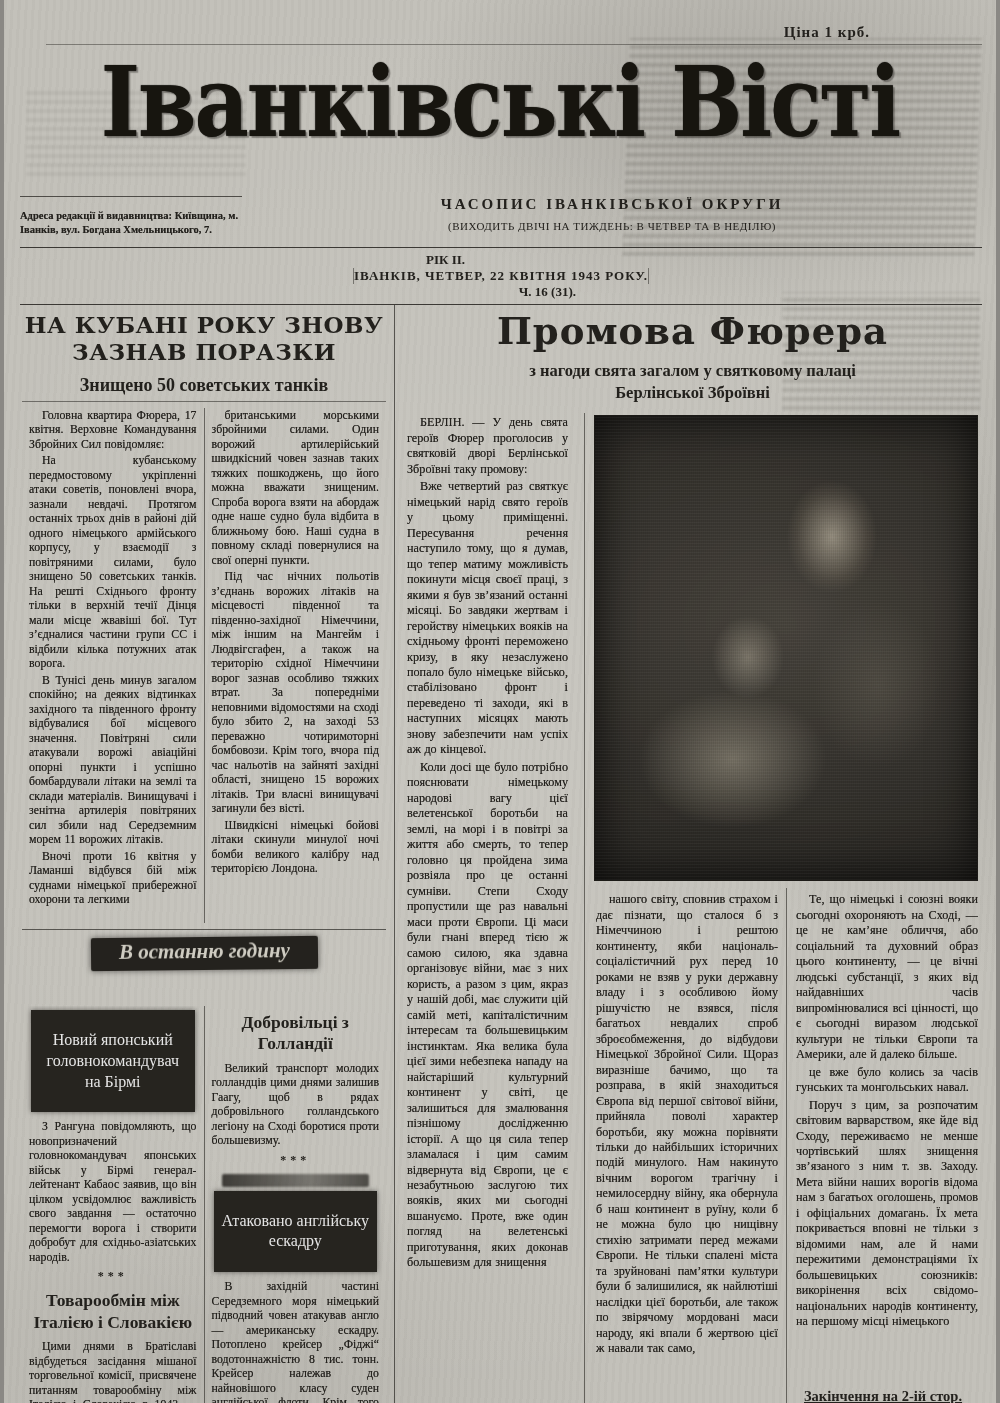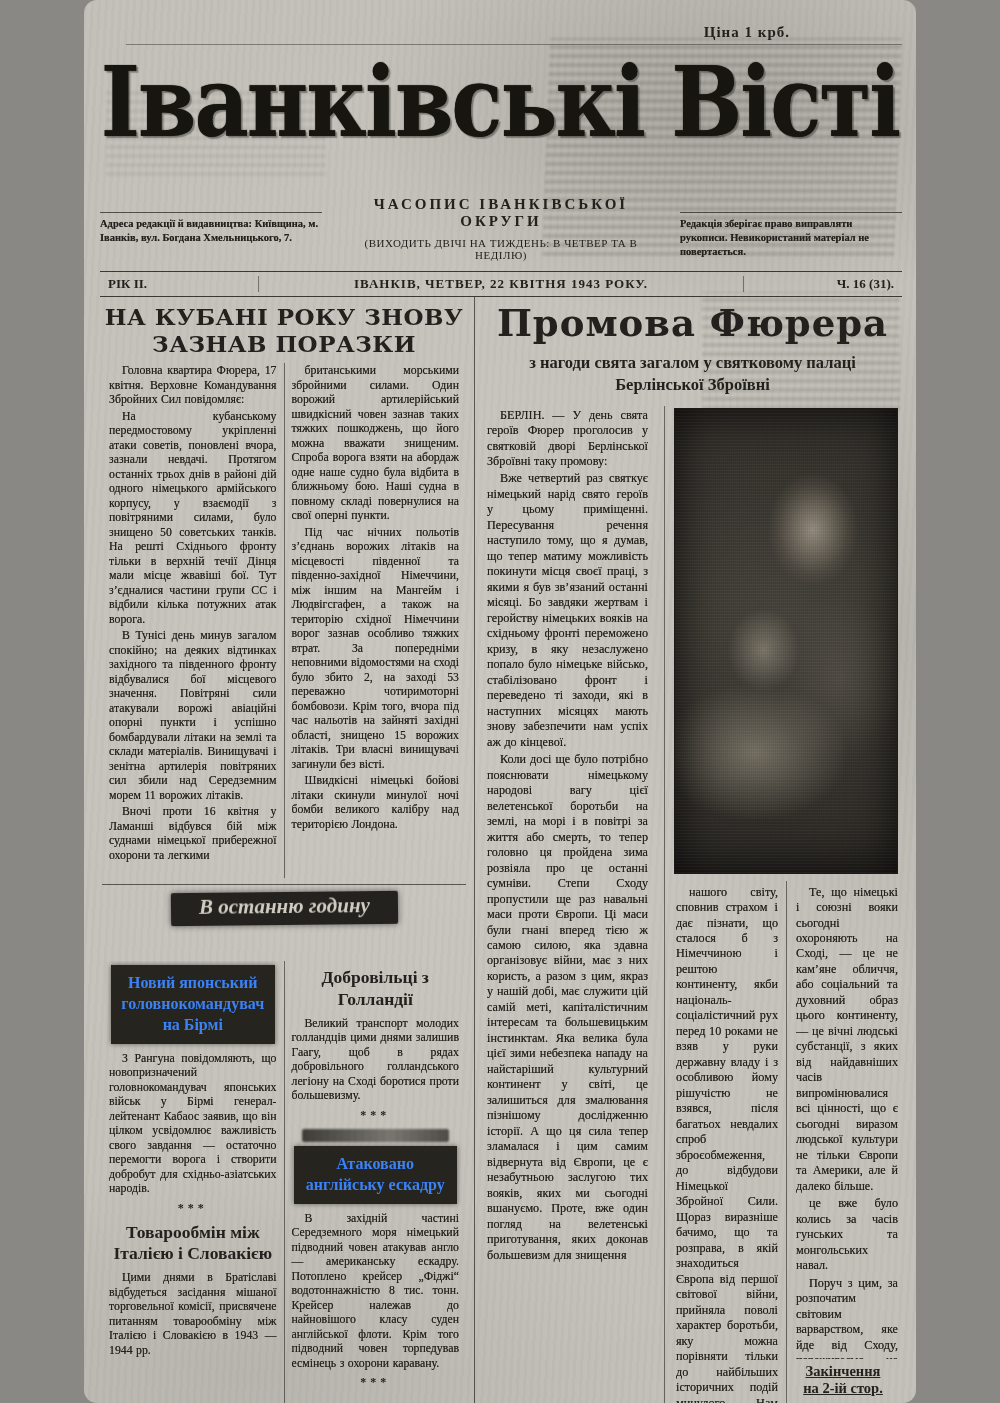--- a/index.html
+++ b/index.html
@@ -1,28 +1,27 @@
 <!DOCTYPE html>
 <html><head>
 <meta charset="utf-8">
 <style>
   * { margin:0; padding:0; box-sizing:border-box; }
   html, body { background:#8a8884; }
   .page{
-    position:relative; width:832px; height:1403px; margin:0 auto; overflow:hidden;
+    position:relative; width:992px; height:1403px; margin:0 auto; overflow:hidden;
     background-color:#c3c1ba;
     background-image:
       radial-gradient(ellipse 500px 300px at 75% 8%, rgba(45,42,38,.16), transparent 70%),
       radial-gradient(ellipse 400px 500px at 96% 45%, rgba(45,42,38,.10), transparent 70%),
       radial-gradient(ellipse 600px 300px at 20% 98%, rgba(45,42,38,.08), transparent 70%),
       radial-gradient(ellipse 800px 900px at 45% 50%, rgba(255,255,250,.10), transparent 80%),
       repeating-linear-gradient(93deg, rgba(60,56,50,.03) 0 3px, transparent 3px 7px);
     font-family:"Liberation Serif", serif;
     color:#23211d;
-    border-radius:13px;
   }
   .ghost{ position:absolute; pointer-events:none; filter:blur(1.1px); }
   .ghost-lines{ background:repeating-linear-gradient(0deg, rgba(48,44,38,.30) 0 4px, transparent 4px 9px); }
   .g1{ top:38px; right:18px; width:352px; height:218px; opacity:.5; transform:skewX(-2deg); }
   .g2{ top:292px; right:16px; width:198px; height:118px; opacity:.42; }
   .g3{ top:90px; left:22px; width:220px; height:86px; opacity:.22; }
   .top-rule{ position:absolute; top:44px; left:42px; right:14px; border-top:1px solid rgba(40,38,34,.45); filter:blur(.3px); }
 
   .price{ position:absolute; top:24px; right:126px; font-weight:bold; font-size:15px; letter-spacing:1px; filter:blur(.3px); }
 
@@ -30,30 +29,30 @@
   .masthead{
     font-family:"DejaVu Serif", serif; font-weight:bold; font-size:84px; line-height:1.02;
     letter-spacing:-2px; color:#17150f; transform:scaleY(1.16); transform-origin:top center;
     text-shadow:0 0 1px rgba(10,10,8,.9), 2px 2px 1px rgba(20,18,14,.35);
     filter:blur(.4px); white-space:nowrap;
   }
 
   .header-info{ display:flex; justify-content:space-between; align-items:flex-start; padding:4px 14px 2px 16px; }
   .address, .editorial{
     width:222px; font-size:10.5px; font-weight:bold; line-height:1.32;
-    border-top:1px solid rgba(40,38,34,.75); padding-top:4px; text-shadow:0 0 .5px rgba(30,28,24,.6);margin-top:16px;
+    border-top:1px solid rgba(40,38,34,.75); padding-top:12px; text-shadow:0 0 .5px rgba(30,28,24,.6);
   }
   .taglines{ flex:1; text-align:center; padding:0 18px; }
   .tagline1{ font-size:15px; font-weight:bold; letter-spacing:3px; }
   .tagline2{ font-size:11px; font-weight:normal; margin-top:7px; letter-spacing:.5px; }
 
   .datebar{
     display:flex; justify-content:space-between; align-items:center; margin:8px 14px 0 16px;
     border-top:1.5px solid rgba(35,33,29,.85); border-bottom:1.5px solid rgba(35,33,29,.85);
-    padding:4px 8px; font-weight:bold; font-size:13px;
+    padding:4px 8px; font-weight:bold; font-size:13px;flex-direction:column;
   }
   .datebar .year{ width:150px; }
   .datebar .dateline{ flex:1; text-align:center; letter-spacing:1px; border-left:1px solid rgba(40,38,34,.5); border-right:1px solid rgba(40,38,34,.5); }
   .datebar .issue{ width:150px; text-align:right; }
 
   .main{ display:flex; margin:0 14px 0 16px; height:1108px; overflow:hidden; }
   .left-half{ width:375px; border-right:1px solid rgba(40,38,34,.7); padding:6px 8px 0 2px; display:flex; flex-direction:column; overflow:hidden; }
   .right-half{ flex:1; padding:4px 2px 0 10px; display:flex; flex-direction:column; overflow:hidden; }
 
   .kuban-head{ text-align:center; font-weight:bold; font-size:23px; line-height:1.18; letter-spacing:.5px; font-family:"DejaVu Serif", serif; filter:blur(.25px); }
@@ -70,22 +69,22 @@
 
   .lasthour{ margin-top:6px; border-top:1px solid rgba(40,38,34,.7); padding-top:7px; flex:1; display:flex; flex-direction:column; overflow:hidden;gap:28px; }
   .lh-banner{
     align-self:center; background:#24221e; color:#cfccc2; font-style:italic; font-weight:bold;
     font-size:21px; padding:2px 28px 6px; border-radius:2px; box-shadow:0 0 6px rgba(20,18,16,.6);
     transform:rotate(-.6deg); filter:blur(.25px);
   }
   .lh-cols{ display:flex; flex:1; margin-top:8px; overflow:hidden; }
 
   .inv-head{
-    background:#26241f; color:#3b82f6; font-weight:bold; text-align:center; font-size:16px;
-    line-height:1.3; padding:8px 6px; margin:4px 2px 7px; box-shadow:0 0 5px rgba(20,18,16,.55); filter:blur(.25px);
+    background:#26241f; color:#e5e5e5; font-weight:normal; text-align:center; font-size:16px;
+    line-height:1.3; padding:20px 6px; margin:4px 2px 7px; box-shadow:0 0 5px rgba(20,18,16,.55); filter:blur(.25px);
   }
   .plain-head{ font-weight:bold; text-align:center; font-size:17.5px; line-height:1.22; margin:6px 0; }
   .sep{ text-align:center; font-weight:bold; letter-spacing:4px; margin:5px 0 3px; font-size:12px; }
   .smudge{
     height:13px; width:88%; margin:6px auto 3px;
     background:linear-gradient(90deg, rgba(28,26,22,.8), rgba(28,26,22,.45) 60%, rgba(28,26,22,.7));
     filter:blur(1.2px); border-radius:2px;
   }
 
   .fuehrer-head{ text-align:center; font-weight:bold; font-size:37px; font-family:"DejaVu Serif", serif; letter-spacing:1px; filter:blur(.3px); }
@@ -131,33 +130,33 @@
   <div class="masthead-wrap">
     <div class="masthead">Іванківські Вісті</div>
   </div>
 
   <div class="header-info">
     <div class="address">Адреса редакції й видавництва: Київщина, м. Іванків, вул. Богдана Хмельницького, 7.</div>
     <div class="taglines">
       <div class="tagline1">ЧАСОПИС ІВАНКІВСЬКОЇ ОКРУГИ</div>
       <div class="tagline2">(ВИХОДИТЬ ДВІЧІ НА ТИЖДЕНЬ: В ЧЕТВЕР ТА В НЕДІЛЮ)</div>
     </div>
-    <div class="editorial">Редакція зберігає право виправляти рукописи. Невикористаний матеріал не повертається.</div>
   </div>
 
   <div class="datebar">
     <div class="year">РІК  II.</div>
     <div class="dateline">ІВАНКІВ, ЧЕТВЕР, 22 КВІТНЯ 1943 РОКУ.</div>
     <div class="issue">Ч. 16 (31).</div>
   </div>
 
   <div class="main">
 
     <div class="left-half">
       <div class="kuban-head">НА КУБАНІ РОКУ ЗНОВУ ЗАЗНАВ ПОРАЗКИ</div>
+      <div class="kuban-sub">Знищено 50 советських танків</div>
       <div class="kuban-cols">
         <div class="ncol body">
             <p>Головна квартира Фюрера, 17 квітня. Верховне Командування Збройних Сил повідомляє:</p>
             <p>На кубанському передмостовому укріпленні атаки советів, поновлені вчора, зазнали невдачі. Протягом останніх трьох днів в районі дій одного німецького армійського корпусу, у взаємодії з повітряними силами, було знищено 50 советських танків. На решті Східнього фронту тільки в верхній течії Дінця мали місце жвавіші бої. Тут з’єдналися частини групи СС і відбили кілька потужних атак ворога.</p>
             <p>В Тунісі день минув загалом спокійно; на деяких відтинках західного та південного фронту відбувалися бої місцевого значення. Повітряні сили атакували ворожі авіаційні опорні пункти і успішно бомбардували літаки на землі та склади матеріалів. Винищувачі і зенітна артилерія повітряних сил збили над Середземним морем 11 ворожих літаків.</p>
             <p>Вночі проти 16 квітня у Ламанші відбувся бій між суднами німецької прибережної охорони та легкими</p>
           </div>
         <div class="ncol body">
             <p>британськими морськими збройними силами. Один ворожий артилерійський швидкісний човен зазнав таких тяжких пошкоджень, що його можна вважати знищеним. Спроба ворога взяти на абордаж одне наше судно була відбита в ближньому бою. Наші судна в повному складі повернулися на свої оперні пункти.</p>
             <p>Під час нічних польотів з’єднань ворожих літаків на місцевості південної та південно-західної Німеччини, між іншим на Мангейм і Людвігсгафен, а також на територію східної Німеччини ворог зазнав особливо тяжких втрат. За попередніми неповними відомостями на сході було збито 2, на заході 53 переважно чотиримоторні бомбовози. Крім того, вчора під час нальотів на зайняті західні області, знищено 15 ворожих літаків. Три власні винищувачі загинули без вісті.</p>

